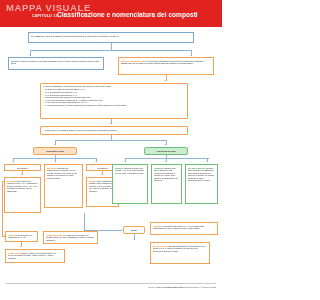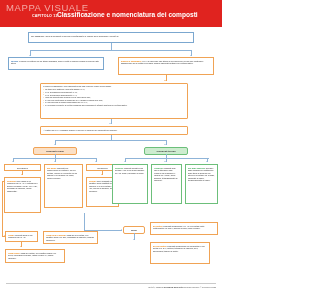--- a/index.html
+++ b/index.html
@@ -12,21 +12,21 @@
   }
   .page{position:relative;width:222px;height:300px;}
 
   
   .hdr-band{
     position:absolute;left:0;top:0;width:222px;height:27px;
     background:#e0231f;
   }
   .hdr-band .mv{
     position:absolute;left:6px;top:2px;
-    font-size:9.5px;font-weight:normal;letter-spacing:.6px;
+    font-size:9.5px;font-weight:bold;letter-spacing:.6px;
     color:#f4a8a4;
   }
   .hdr-cap{
     position:absolute;left:32px;top:14px;
     font-size:3.6px;font-weight:bold;color:#ffffff;letter-spacing:.2px;
   }
   .hdr-title{
     position:absolute;left:57px;top:11px;width:150px;
     font-size:6.6px;font-weight:bold;color:#ffffff;line-height:1.25;
   }

